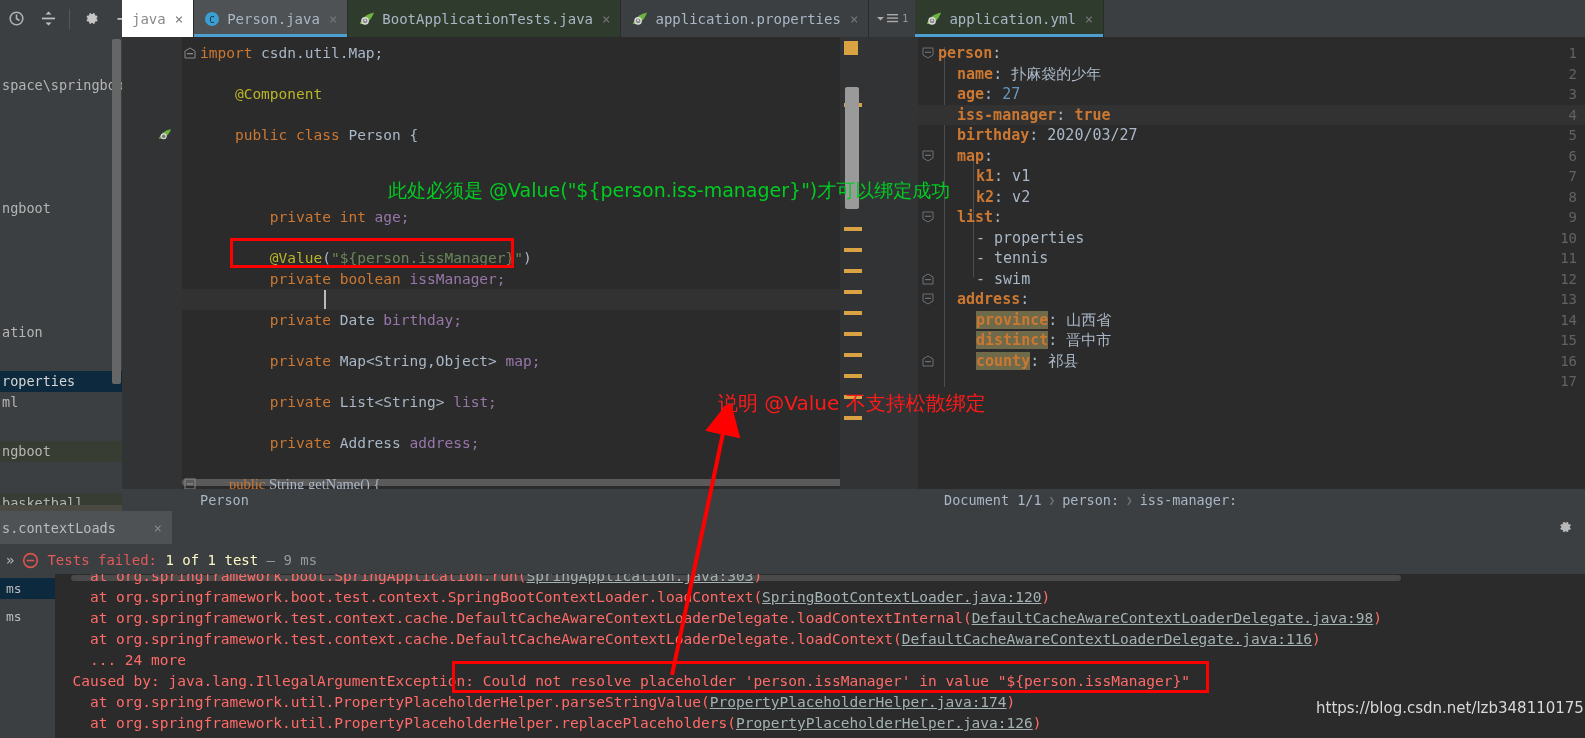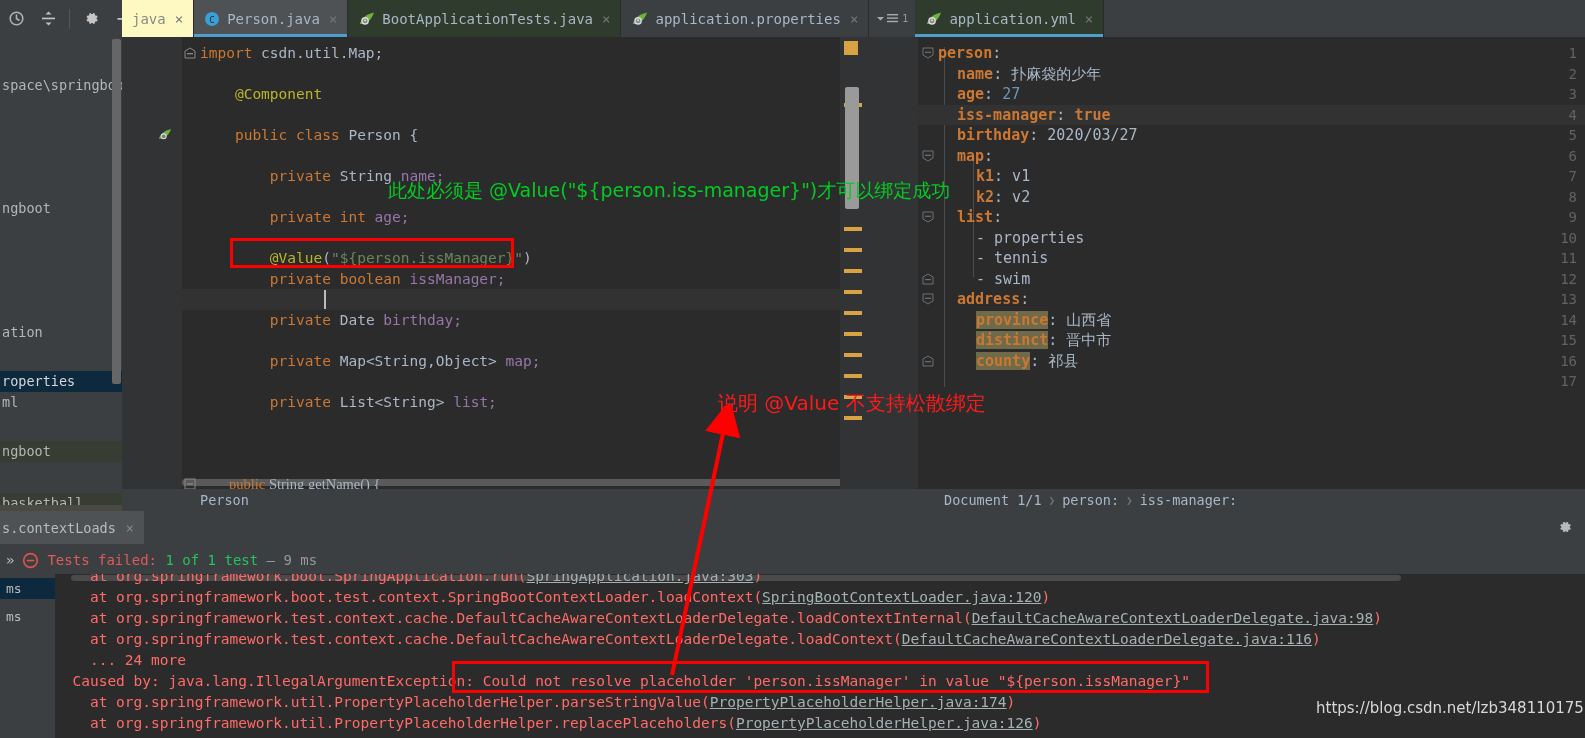--- a/index.html
+++ b/index.html
@@ -23,21 +23,21 @@
   .tb-ic{width:26px;height:26px;display:flex;align-items:center;justify-content:center;margin:0 3px;}
   .tb-sep{width:1px;height:20px;background:#555;margin:0 5px;}
 
   .tabs{position:absolute;left:122px;top:0;height:37px;display:flex;align-items:stretch;}
   .tab{
     display:flex;align-items:center;padding:0 10px;height:37px;
     font-family:"DejaVu Sans Mono","Liberation Mono",monospace;font-size:14px;
     color:#a9b7c6;position:relative;white-space:nowrap;
     border-right:1px solid #2b2b2b;
   }
-  .tab.inactive-dim{color:#8a8a8a;background:#fef9c3;justify-content:space-between;}
+  .tab.inactive-dim{color:#8a8a8a;background:#ffffff;justify-content:space-between;}
   .tab.active{background:#4e5254;}
   .tab.green{background:#2f3c2d;}
   .tab.sel-underline:after{
     content:"";position:absolute;left:0;right:0;bottom:0;height:3px;background:#4d9fcf;
   }
   .tab .tabicon{margin-right:7px;display:flex;align-items:center;}
   .tab .tabclose{margin-left:9px;color:#777;font-size:14px;line-height:1;}
   .tab-extra{display:flex;align-items:center;padding:0 7px;color:#999;height:37px;font-size:12px;}
 
   
@@ -95,28 +95,28 @@
   
   #breadL{left:122px;top:489px;width:718px;height:22px;background:#3c3f41;color:#a9b7c6;font-size:13.5px;
       display:flex;align-items:center;padding-left:78px;box-sizing:border-box;}
   #breadR{left:866px;top:489px;width:719px;height:22px;background:#3c3f41;color:#a9b7c6;font-size:13.5px;
       display:flex;align-items:center;padding-left:78px;box-sizing:border-box;gap:7px;}
   .crumb-sep{color:#707070;font-size:11px;}
 
   
   #runtabstrip{left:0;top:511px;width:1585px;height:35px;background:#3c3f41;}
   #runtab{position:absolute;left:0;top:0;height:33px;display:flex;align-items:center;background:#4e5254;color:#bbbbbb;
-     padding:0 10px 0 2px;font-size:13.5px;white-space:nowrap;}
+     padding:0 10px 0 2px;font-size:13.5px;white-space:nowrap;gap:28px;}
   #runtab .tabclose{margin-left:10px;color:#888;}
   #gear-right{position:absolute;right:12px;top:8px;}
 
   #teststatus{left:0;top:546px;width:1585px;height:28px;background:#3c3f41;display:flex;align-items:center;padding-left:6px;box-sizing:border-box;}
   #teststatus .chev{color:#bbb;margin-right:8px;font-size:14px;}
   #teststatus .statustext{color:#e05a5a;font-size:14px;}
-  #teststatus .statustext .cnt{color:#22c55e;}
+  #teststatus .statustext .cnt{color:#fef9c3;}
   #teststatus .statustext .grey{color:#999;}
 
   
   #testtree{left:0;top:574px;width:55px;height:164px;background:#3c3f41;}
   .ttrow{position:absolute;left:0;width:55px;height:21px;line-height:21px;color:#bbb;font-size:13px;padding-left:6px;box-sizing:border-box;}
   .ttrow.sel{background:#0d293e;}
 
   
   #console{left:55px;top:574px;width:1530px;height:164px;background:#2b2b2b;overflow:hidden;}
   .cline{position:absolute;left:0;white-space:pre;font-size:14.5px;line-height:21px;height:21px;color:#ff6b68;
@@ -258,21 +258,20 @@
     <div class="lnum" style="top: 67.5px;">12</div>
     <div class="lnum" style="top: 88px;">13</div>
     <div class="foldmark" style="left: 36px; top: 91px;"><svg width="14" height="14" viewBox="0 0 16 16">
         <path d="M1 12c3-8 10-10 14-11-2 5-4 8-8 10-3 1.3-5 1.5-6 1z" fill="#6db33f"></path>
         <circle cx="6.5" cy="9.5" r="3.4" fill="#dcdcdc"></circle>
         <circle cx="6.5" cy="9.5" r="2.1" fill="#7a7a7a"></circle>
       </svg></div>
     <div class="codeline" style="top: 88px;"><span class="t">    </span><span class="k">public class </span><span class="t">Person {</span></div>
     <div class="lnum" style="top: 108.5px;">14</div>
     <div class="lnum" style="top: 129px;">15</div>
-    <div class="codeline" style="top: 129px;"><span class="t">        </span><span class="k">private </span><span class="t">String </span><span class="f">name;</span></div>
     <div class="lnum" style="top: 149.5px;">16</div>
     <div class="lnum" style="top: 170px;">17</div>
     <div class="codeline" style="top: 170px;"><span class="t">        </span><span class="k">private int </span><span class="f">age;</span></div>
     <div class="lnum" style="top: 190.5px;">18</div>
     <div class="lnum" style="top: 211px;">19</div>
     <div class="codeline" style="top: 211px;"><span class="t">        </span><span class="a">@Value</span><span class="t">(</span><span class="s">"${person.issManager}"</span><span class="t">)</span></div>
     <div class="lnum" style="top: 231.5px;">20</div>
     <div class="codeline" style="top: 231.5px;"><span class="t">        </span><span class="k">private boolean </span><span class="f">issManager;</span></div>
     <div class="caretline" style="top: 252px;"></div>
     <div class="caret" style="left: 202px; top: 253px;"></div>
@@ -280,20 +279,21 @@
     <div class="lnum" style="top: 272.5px;">22</div>
     <div class="codeline" style="top: 272.5px;"><span class="t">        </span><span class="k">private </span><span class="t">Date </span><span class="f">birthday;</span></div>
     <div class="lnum" style="top: 293px;">23</div>
     <div class="lnum" style="top: 313.5px;">24</div>
     <div class="codeline" style="top: 313.5px;"><span class="t">        </span><span class="k">private </span><span class="t">Map&lt;String,Object&gt; </span><span class="f">map;</span></div>
     <div class="lnum" style="top: 334px;">25</div>
     <div class="lnum" style="top: 354.5px;">26</div>
     <div class="codeline" style="top: 354.5px;"><span class="t">        </span><span class="k">private </span><span class="t">List&lt;String&gt; </span><span class="f">list;</span></div>
     <div class="lnum" style="top: 375px;">27</div>
     <div class="lnum" style="top: 395.5px;">28</div>
+    <div class="codeline" style="top: 395.5px;"><span class="t">        </span><span class="k">private </span><span class="t">Address </span><span class="f">address;</span></div>
     <div class="lnum" style="top: 416px;">29</div>
     <div class="lnum" style="top: 436.5px;">30</div>
     <div class="foldmark" style="top: 440.5px;"><svg width="12" height="12" viewBox="0 0 12 12">
         <rect x="1" y="1" width="10" height="10" fill="none" stroke="#8a8a8a"></rect>
         <rect x="3" y="5.3" width="6" height="1.3" fill="#8a8a8a"></rect>
       </svg></div>
     <div class="codeline" style="top: 436.5px; font-family: Liberation Serif, serif;"><span class="t">        </span><span class="k">public </span><span class="t">String </span><span class="t">getName() {</span></div>
   </div>
 
 <div id="stripe" class="abs">

